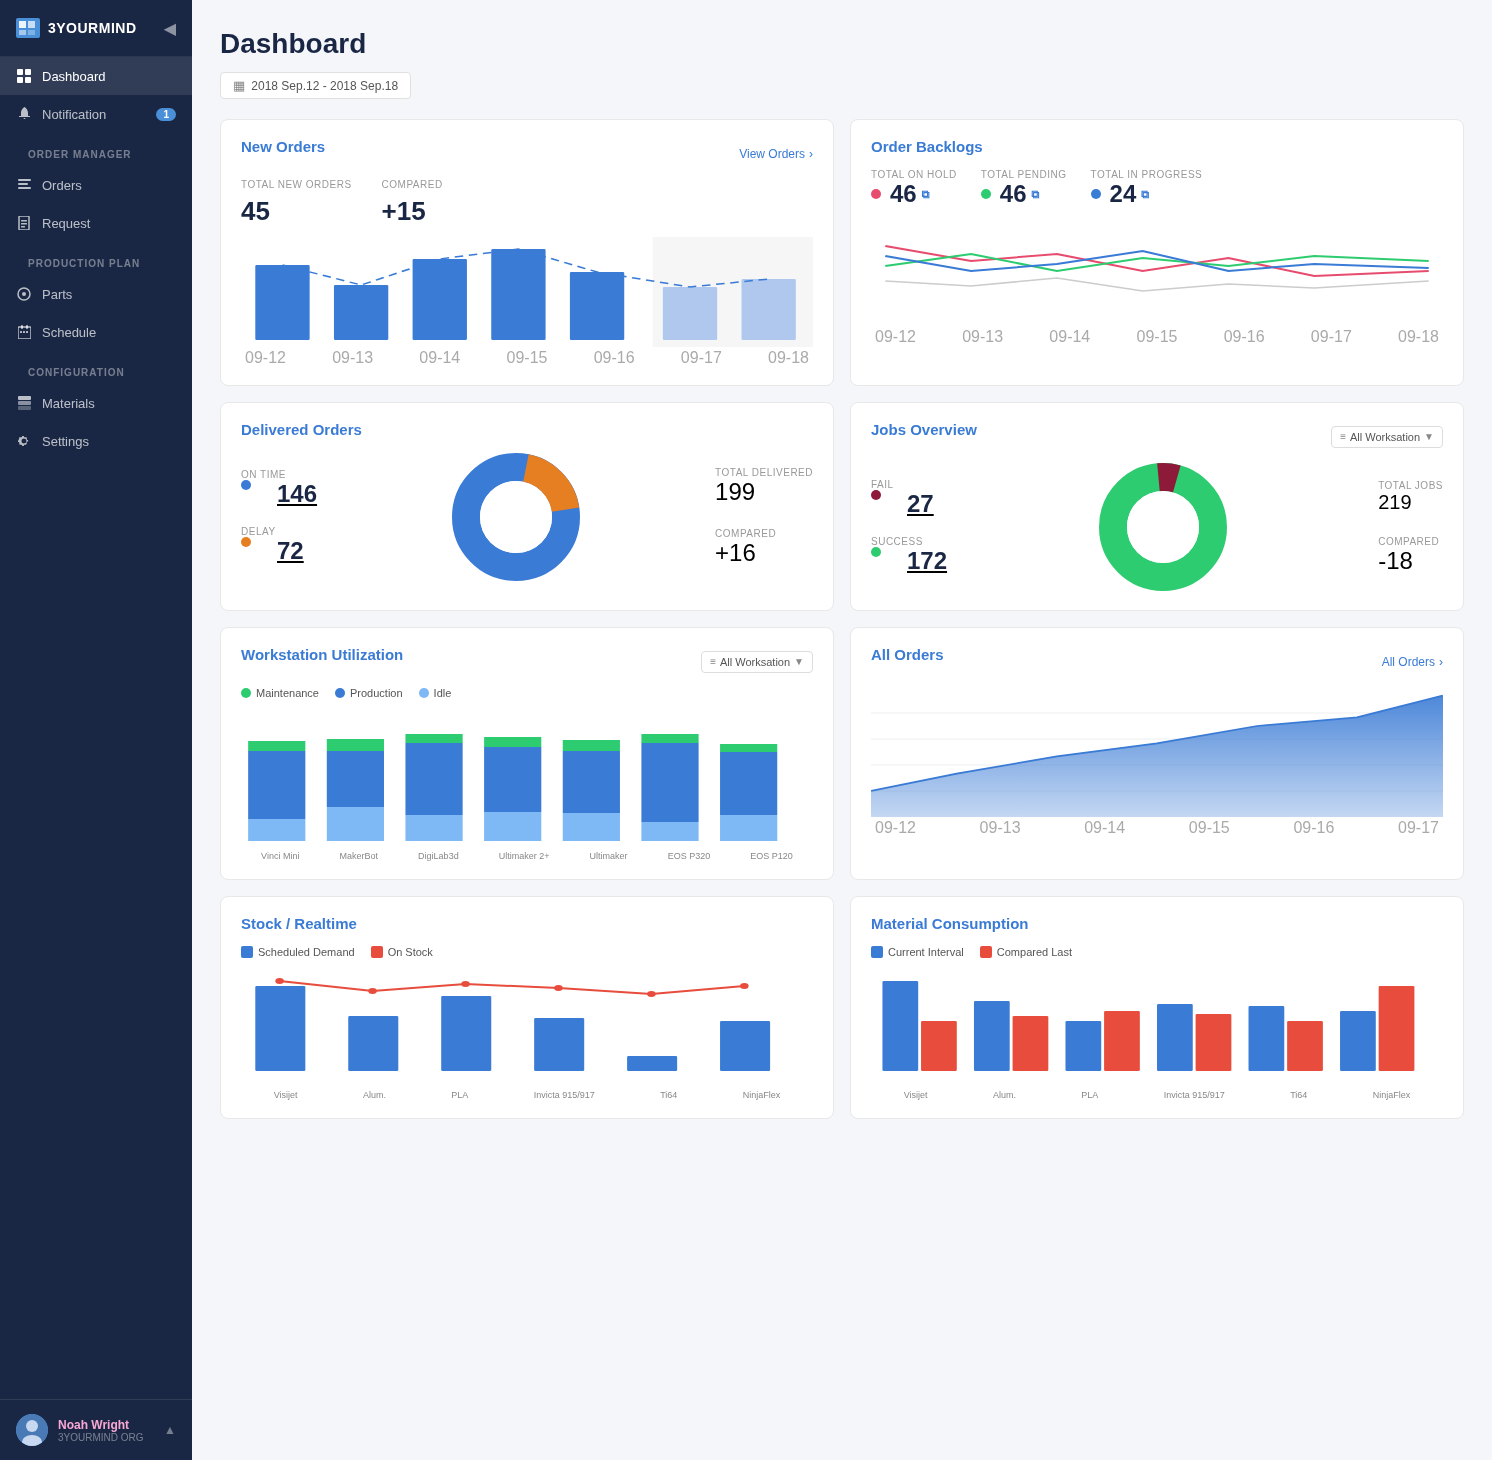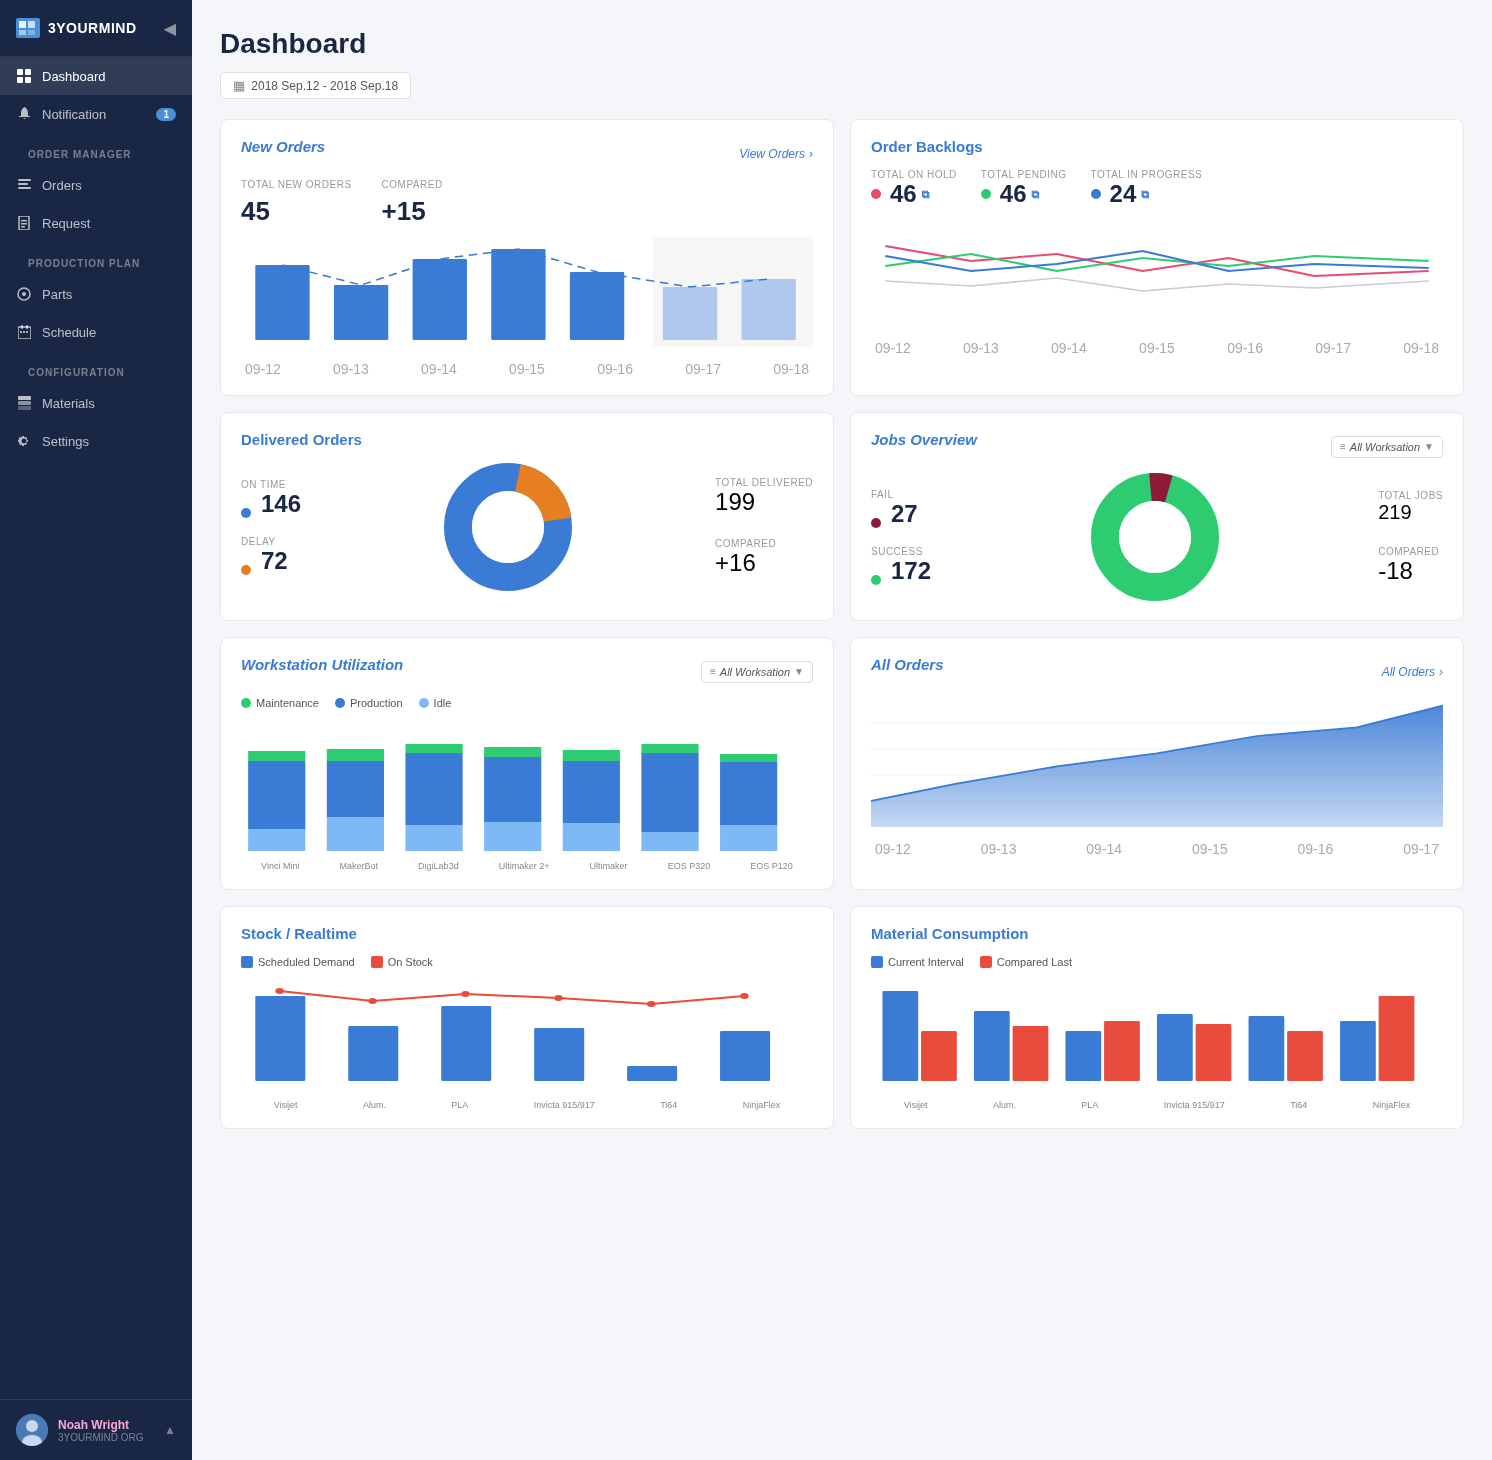--- a/index.html
+++ b/index.html
@@ -145,21 +145,20 @@
       font-size: 15px;
       font-weight: 700;
       color: #3a7bd5;
       margin-bottom: 14px;
     }
     .card-header {
       display: flex;
       align-items: center;
       justify-content: space-between;
       margin-bottom: 10px;
-      font-style: italic;
     }
     .view-link {
       font-size: 12px;
       color: #3a7bd5;
       cursor: pointer;
       display: flex;
       align-items: center;
       gap: 4px;
     }
 
@@ -180,21 +179,21 @@
     .bar-chart-wrapper { position: relative; height: 110px; margin-top: 4px; }
     .bar-chart-svg { width: 100%; height: 100%; }
 
     
     .line-chart-wrapper { height: 110px; margin-top: 8px; }
     .line-chart-svg { width: 100%; height: 100%; }
 
     
     .delivered-content { display: flex; align-items: center; gap: 20px; }
     .delivered-stats { display: flex; flex-direction: column; gap: 8px; }
-    .stat-with-dot { display: flex; align-items: flex-end; gap: 6px; }
+    .stat-with-dot { display: flex; align-items: flex-start; gap: 22px; text-decoration: underline; }
     .stat-with-dot .stat-value { font-size: 24px; font-weight: 700; color: #1a2744; }
     .stat-sub-label { font-size: 10px; color: #999; text-transform: uppercase; letter-spacing: 0.5px; }
     .donut-wrapper { flex: 1; display: flex; justify-content: center; }
     .donut-svg { width: 130px; height: 130px; }
     .delivered-right { display: flex; flex-direction: column; gap: 12px; }
 
     
     .jobs-content { display: flex; align-items: center; gap: 20px; }
     .jobs-stats { display: flex; flex-direction: column; gap: 8px; }
 
@@ -211,21 +210,21 @@
     
     .all-orders-chart { height: 130px; }
 
     
     .stock-chart { height: 120px; }
 
     
     .material-chart { height: 120px; }
 
     
-    .x-labels { display: flex; justify-content: space-between; padding: 0 4px; font-size: 14px; color: #aaa; margin-top: 14px; }
+    .x-labels { display: flex; justify-content: space-between; padding: 0 4px; font-size: 16px; color: #aaa; margin-top: 2px; }
 
     
     .dropdown-select {
       display: flex;
       align-items: center;
       gap: 4px;
       background: #fff;
       border: 1px solid #ddd;
       border-radius: 4px;
       padding: 4px 8px;

